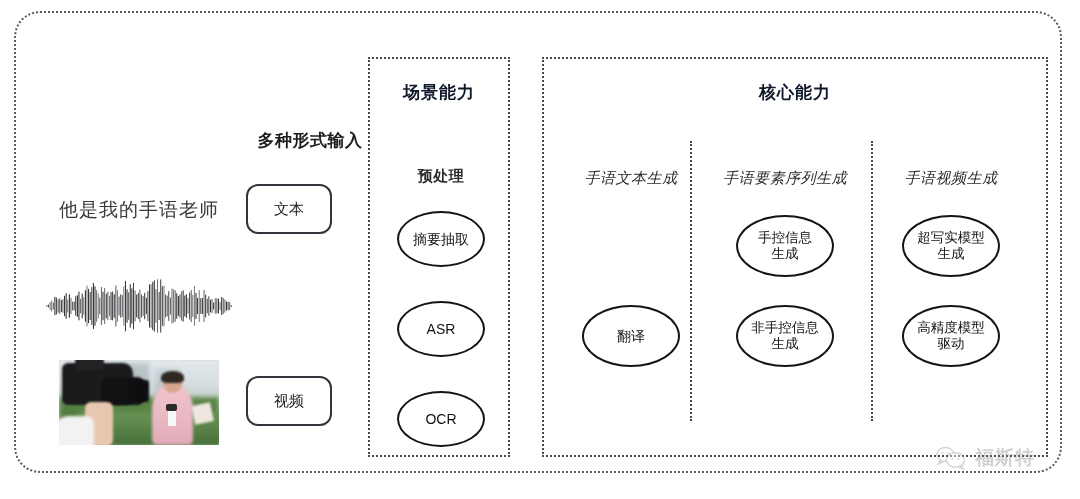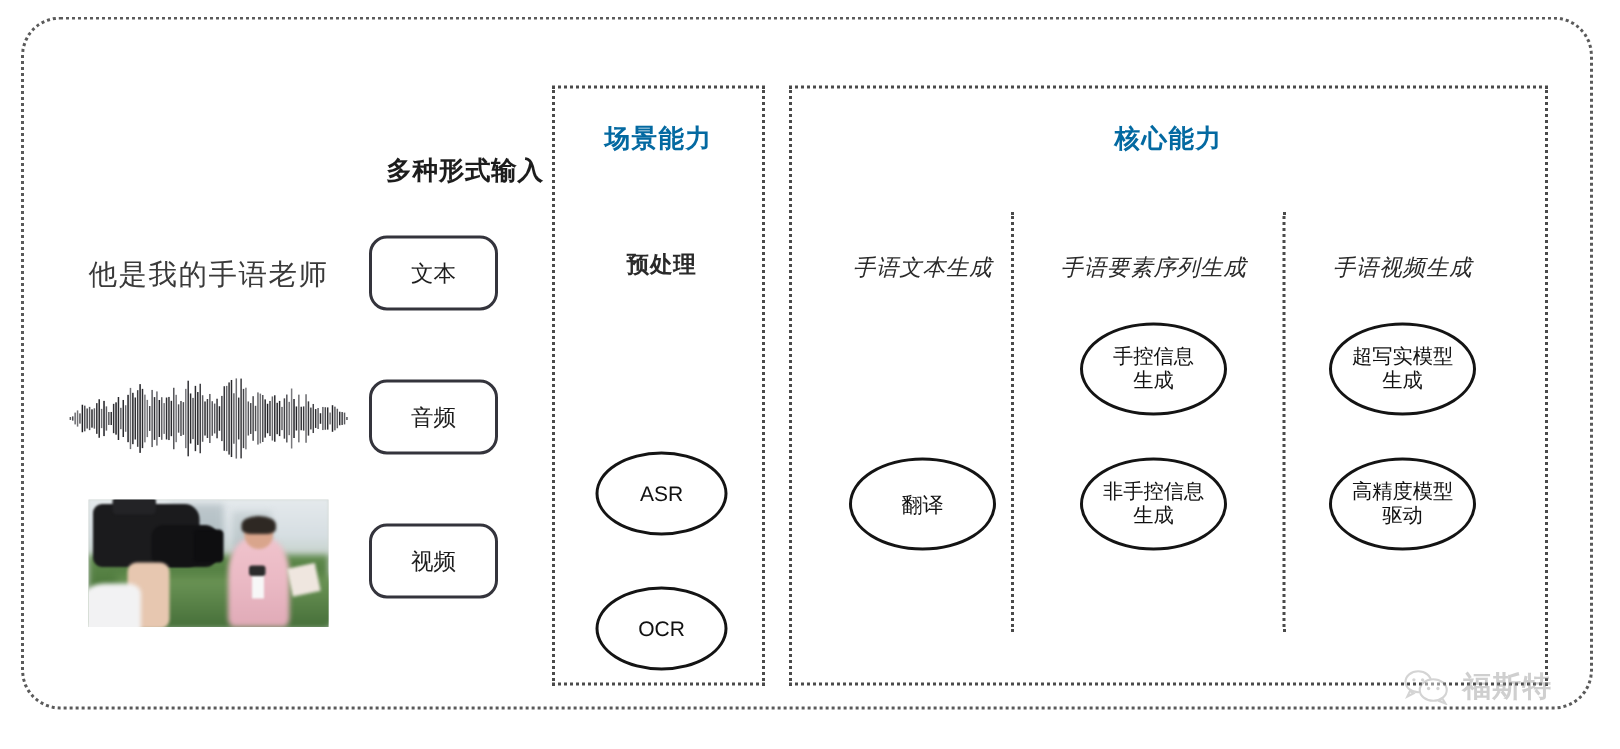--- a/index.html
+++ b/index.html
@@ -26,21 +26,21 @@
     border: 2px dotted #5a5a5a;
     border-radius: 26px;
     box-sizing: border-box;
     background: #ffffff;
   }
 
   
   #input-section {
     position: absolute;
     left: 26px;
-    top: 64px;
+    top: 91px;
     width: 310px;
     height: 350px;
   }
   #input-heading {
     position: absolute;
     left: 188px;
     top: 25px;
     width: 160px;
     text-align: center;
     font-size: 17px;
@@ -205,34 +205,34 @@
     background: #ffffff;
     box-sizing: border-box;
   }
   #scene-panel {
     left: 352px;
     top: 44px;
     width: 142px;
     height: 400px;
   }
   #core-panel {
-    left: 510px;
+    left: 526px;
     top: 44px;
     width: 506px;
     height: 400px;
   }
   .panel-title {
     position: absolute;
     left: 0;
     top: 22px;
     width: 100%;
     text-align: center;
     font-size: 17px;
     font-weight: bold;
-    color: #0369a1;
+    color: #0f172a;
     letter-spacing: 1px;
   }
 
   
   .col {
     position: absolute;
     top: 80px;
     height: 310px;
   }
   .col-label {
@@ -450,21 +450,20 @@
               <rect x="175.18" y="22.14" width="0.99" height="17.72" fill="rgb(36,36,40)"></rect>
               <rect x="176.78" y="23.09" width="0.99" height="15.81" fill="rgb(90,90,94)"></rect>
               <rect x="178.38" y="24.50" width="0.99" height="13.00" fill="rgb(95,95,99)"></rect>
               <rect x="179.99" y="26.48" width="0.99" height="9.05" fill="rgb(47,47,51)"></rect>
               <rect x="181.59" y="26.69" width="0.99" height="8.61" fill="rgb(60,60,64)"></rect>
               <rect x="183.19" y="27.07" width="0.99" height="7.86" fill="rgb(89,89,93)"></rect>
               <rect x="184.80" y="30.00" width="0.99" height="2.00" fill="rgb(82,82,86)"></rect>
             </g>
         </svg>
       </div>
-      <div class="row-btn">音频</div>
     </div>
 
     <div class="input-row" id="row-video">
       <div class="row-media">
         <div class="video-thumb">
           <div class="vt-sky"></div>
           <div class="vt-building"></div>
           <div class="vt-building2"></div>
           <div class="vt-hedge"></div>
           <div class="vt-hedge2"></div>
@@ -485,20 +484,21 @@
       <div class="row-btn">视频</div>
     </div>
   </section>
 
   <section class="panel" id="scene-panel">
     <div class="panel-title">场景能力</div>
 
     <div class="col" id="scene-col">
       <div class="col-label">预处理</div>
 
+      <div class="ellipse scene-ellipse" id="scene-e0">摘要抽取</div>
       <div class="ellipse scene-ellipse" id="scene-e2">OCR</div>
       <div class="ellipse scene-ellipse" id="scene-e1">ASR</div>
     </div>
   </section>
 
   <section class="panel" id="core-panel">
     <div class="panel-title">核心能力</div>
 
     <div class="divider" id="divider-1"></div>
     <div class="divider" id="divider-2"></div>

